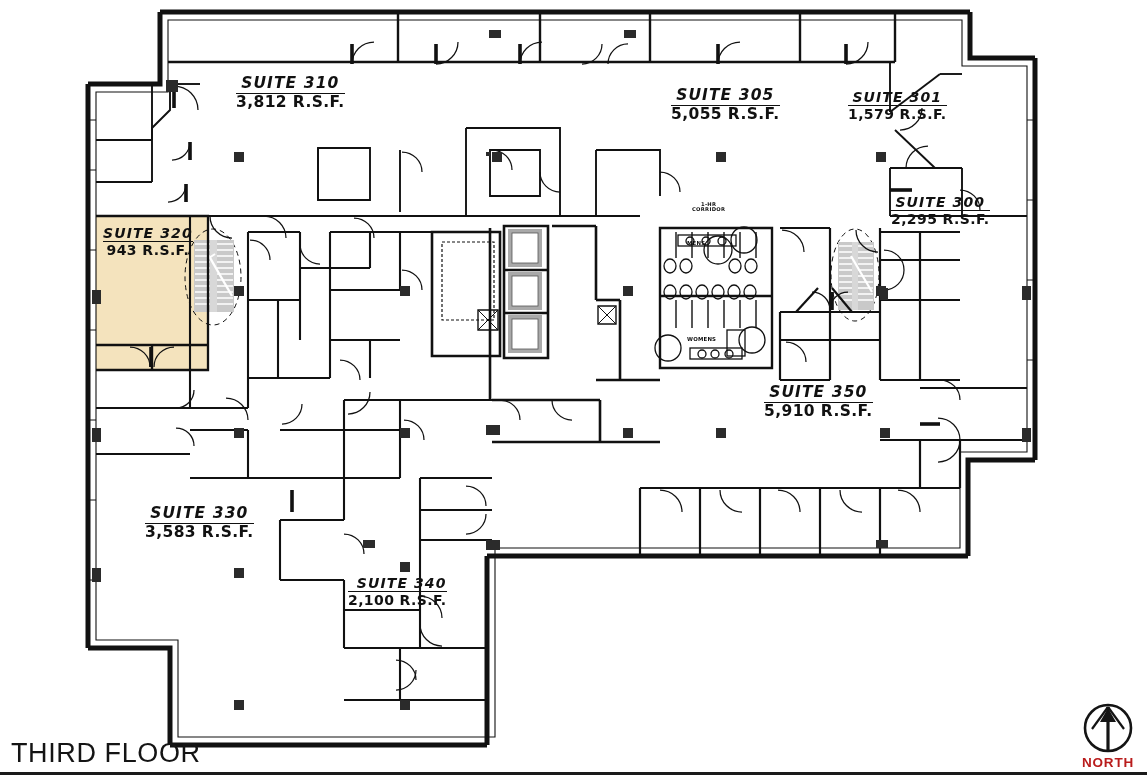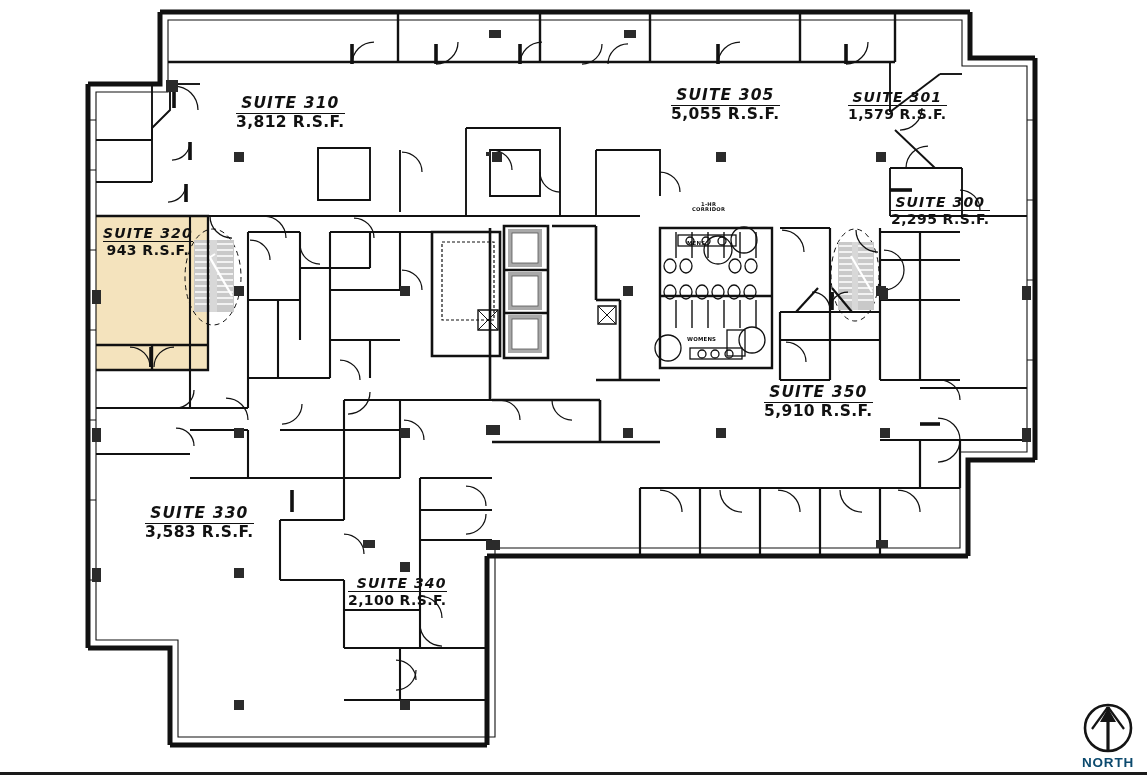--- a/index.html
+++ b/index.html
@@ -103,21 +103,21 @@
     width: 64px;
     text-align: center;
   }
   #north-indicator .north-rose { display: block; margin: 0 auto; }
   #north-indicator .north-text {
     display: block;
     font-family: "Liberation Sans", sans-serif;
     font-size: 13.5px;
     font-weight: 700;
     letter-spacing: 0.8px;
-    color: #0c4a6e;
+    color: #b91c1c;
     margin-top: 1px;
   }
 </style>
 </head>
 <body>
 
 <div id="floorplan-root">
 
   <svg id="plan-svg" viewBox="0 0 1147 778">
 
@@ -528,21 +528,21 @@
 
     <g fill="none" stroke="#111111" stroke-width="2.3">
       <path d="M 96,216 L 208,216 L 208,370 L 96,370"></path>
       <path d="M 96,345 L 208,345"></path>
       <path d="M 152,345 L 152,370"></path>
     </g>
 
   </svg>
 
   <div id="suite-labels">
-      <div class="suite-label sz-lg" style="left: 236px; top: 96px;">
+      <div class="suite-label sz-lg" style="left: 236px; top: 76px;">
         <span class="suite-name">SUITE 310</span>
         <span class="suite-area">3,812 R.S.F.</span>
       </div>
       <div class="suite-label sz-lg" style="left: 671px; top: 88px;">
         <span class="suite-name">SUITE 305</span>
         <span class="suite-area">5,055 R.S.F.</span>
       </div>
       <div class="suite-label sz-md" style="left: 848px; top: 90px;">
         <span class="suite-name">SUITE 301</span>
         <span class="suite-area">1,579 R.S.F.</span>
@@ -575,20 +575,21 @@
         <div>CORRIDOR</div>
       </div>
       <div class="micro-label micro-room" style="left: 687px; top: 241px;">
         <div>MENS</div>
       </div>
       <div class="micro-label micro-room" style="left: 687px; top: 337px;">
         <div>WOMENS</div>
       </div>
     </div>
 
+  <div id="footer-title">THIRD FLOOR</div>
   <div id="footer-rule"></div>
 
   <div id="north-indicator">
     <svg class="north-rose" width="52" height="52" viewBox="0 0 52 52">
       <circle cx="26" cy="26" r="23" fill="none" stroke="#141414" stroke-width="2.6"></circle>
       <path d="M 26,5 L 26,49" stroke="#141414" stroke-width="3.2" fill="none"></path>
       <path d="M 26,5 L 10,27" stroke="#141414" stroke-width="2.2" fill="none"></path>
       <path d="M 26,5 L 42,27" stroke="#141414" stroke-width="2.2" fill="none"></path>
       <path d="M 26,6 L 18,20 L 34,20 Z" fill="#141414"></path>
     </svg>

